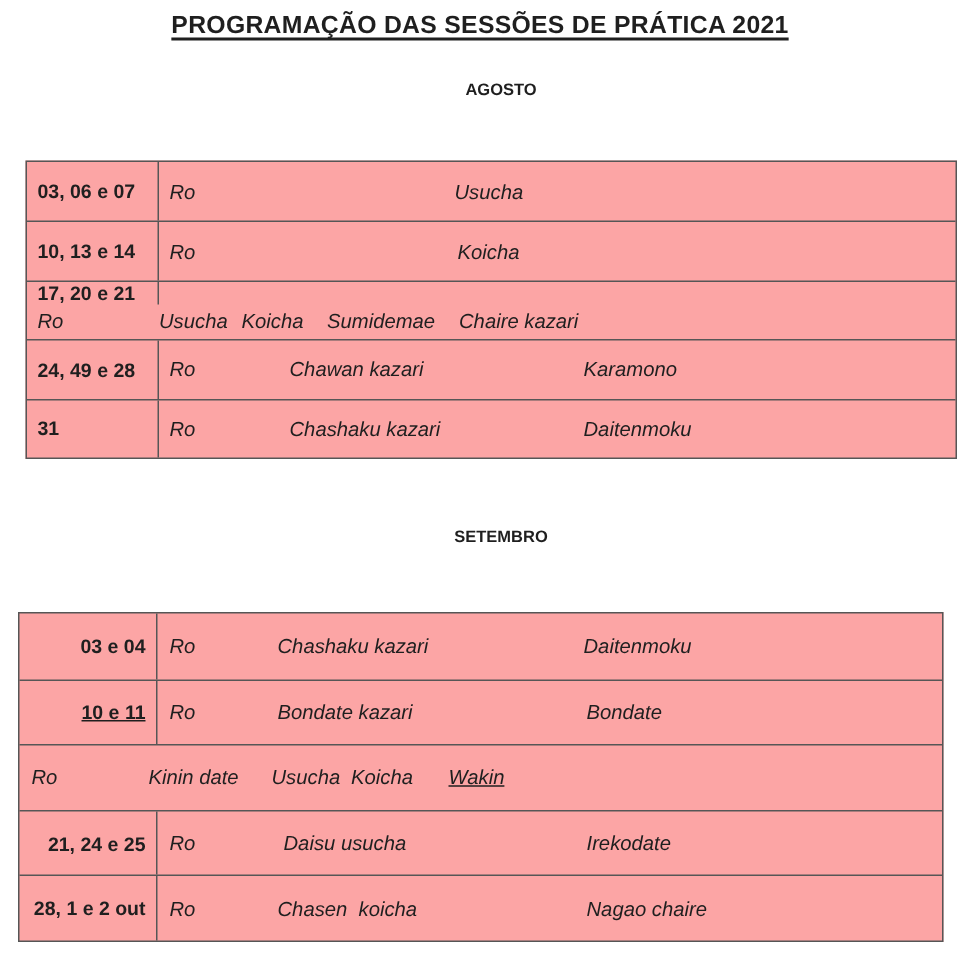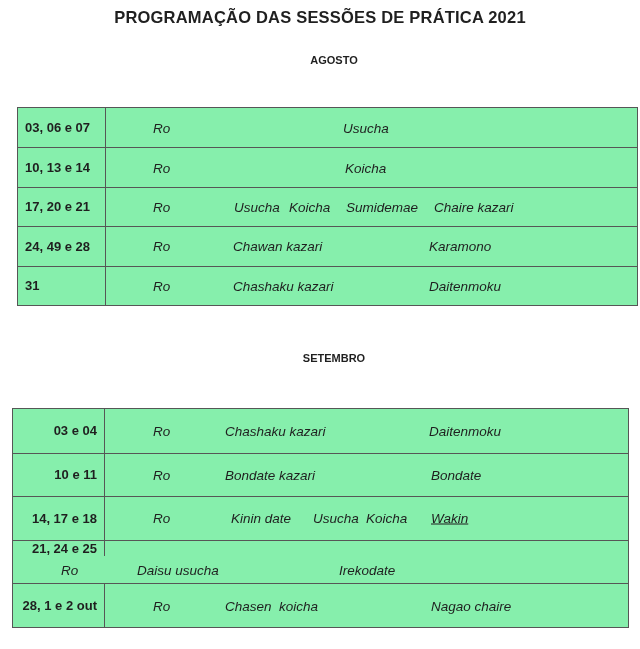--- a/index.html
+++ b/index.html
@@ -13,36 +13,37 @@
   }
   .page-title{
     position:absolute;
     top:8px;left:0;width:100%;
     text-align:center;
     font-weight:bold;
     font-size:16.5px;
     letter-spacing:0.2px;
   }
   .page-title .underlined{
+    text-decoration:underline;
     text-decoration-thickness:2px;
     text-underline-offset:3px;
   }
   .section-heading{
     position:absolute;
     left:14px;width:100%;
     text-align:center;
     font-weight:bold;
     font-size:11px;
   }
   .heading-agosto{top:54px;}
   .heading-setembro{top:352px;}
   .sched-table{
     position:absolute;
     border:1.5px solid #565656;
-    background:#86efac;
+    background:#fca5a5;
     box-sizing:border-box;
   }
   .sched-row{
     display:flex;
     border-top:1.5px solid #565656;
     box-sizing:border-box;
   }
   .sched-row:first-child{border-top:none;}
   .date-cell{
     display:flex;
@@ -61,21 +62,20 @@
     position:relative;
     flex:1;
     font-style:italic;
     font-size:13.5px;
   }
   .content-segment{
     position:absolute;
     top:50%;
     transform:translateY(-50%);
     white-space:pre;
-    margin-left:40px;
   }
 </style>
 </head>
 <body>
 
 <div class="page-title">
   <span class="underlined">PROGRAMAÇÃO DAS SESSÕES DE PRÁTICA 2021</span>
 </div>
 
 <div class="section-heading heading-agosto">AGOSTO</div>
@@ -89,21 +89,21 @@
         <span class="content-segment" style="left: 197px;">Usucha</span>
       </div>
     </div>
     <div class="sched-row" style="height: 39.4px;">
       <div class="date-cell date-left" style="width: 88px;">10, 13 e 14</div>
       <div class="content-cell">
         <span class="content-segment" style="left: 7px;">Ro</span>
         <span class="content-segment" style="left: 199px;">Koicha</span>
       </div>
     </div>
-    <div class="sched-row" style="height: 39.4px;">
+    <div class="sched-row" style="height: 39.4px; flex-direction: column;">
       <div class="date-cell date-left" style="width: 88px;">17, 20 e 21</div>
       <div class="content-cell">
         <span class="content-segment" style="left: 7px;">Ro</span>
         <span class="content-segment" style="left: 88px;">Usucha</span>
         <span class="content-segment" style="left: 143px;">Koicha</span>
         <span class="content-segment" style="left: 200px;">Sumidemae</span>
         <span class="content-segment" style="left: 288px;">Chaire kazari</span>
       </div>
     </div>
     <div class="sched-row" style="height: 39.4px;">
@@ -126,38 +126,37 @@
 <div class="sched-table" id="table-1" style="left: 12px; top: 408px; width: 617px;">
     <div class="sched-row" style="height: 43.6px;">
       <div class="date-cell date-right" style="width: 92px;">03 e 04</div>
       <div class="content-cell">
         <span class="content-segment" style="left: 8px;">Ro</span>
         <span class="content-segment" style="left: 80px;">Chashaku kazari</span>
         <span class="content-segment" style="left: 284px;">Daitenmoku</span>
       </div>
     </div>
     <div class="sched-row" style="height: 43.6px;">
-      <div class="date-cell date-right" style="width: 92px;">10 e 11</div>
+      <div class="date-cell date-right" style="width: 92px; text-decoration: underline;">10 e 11</div>
       <div class="content-cell">
         <span class="content-segment" style="left: 8px;">Ro</span>
         <span class="content-segment" style="left: 80px;">Bondate kazari</span>
         <span class="content-segment" style="left: 286px;">Bondate</span>
       </div>
     </div>
     <div class="sched-row" style="height: 43.6px;">
-      <div class="date-cell date-right" style="width: 92px;">14, 17 e 18</div>
       <div class="content-cell">
         <span class="content-segment" style="left: 8px;">Ro</span>
         <span class="content-segment" style="left: 86px;">Kinin date</span>
         <span class="content-segment" style="left: 168px;">Usucha</span>
         <span class="content-segment" style="left: 221px;">Koicha</span>
         <span class="content-segment" style="left: 286px; text-decoration: underline;">Wakin</span>
       </div>
     </div>
-    <div class="sched-row" style="height: 43.6px; flex-direction: column;">
+    <div class="sched-row" style="height: 43.6px;">
       <div class="date-cell date-right" style="width: 92px;">21, 24 e 25</div>
       <div class="content-cell">
         <span class="content-segment" style="left: 8px;">Ro</span>
         <span class="content-segment" style="left: 84px;">Daisu usucha</span>
         <span class="content-segment" style="left: 286px;">Irekodate</span>
       </div>
     </div>
     <div class="sched-row" style="height: 43.6px;">
       <div class="date-cell date-right" style="width: 92px;">28, 1 e 2 out</div>
       <div class="content-cell">

